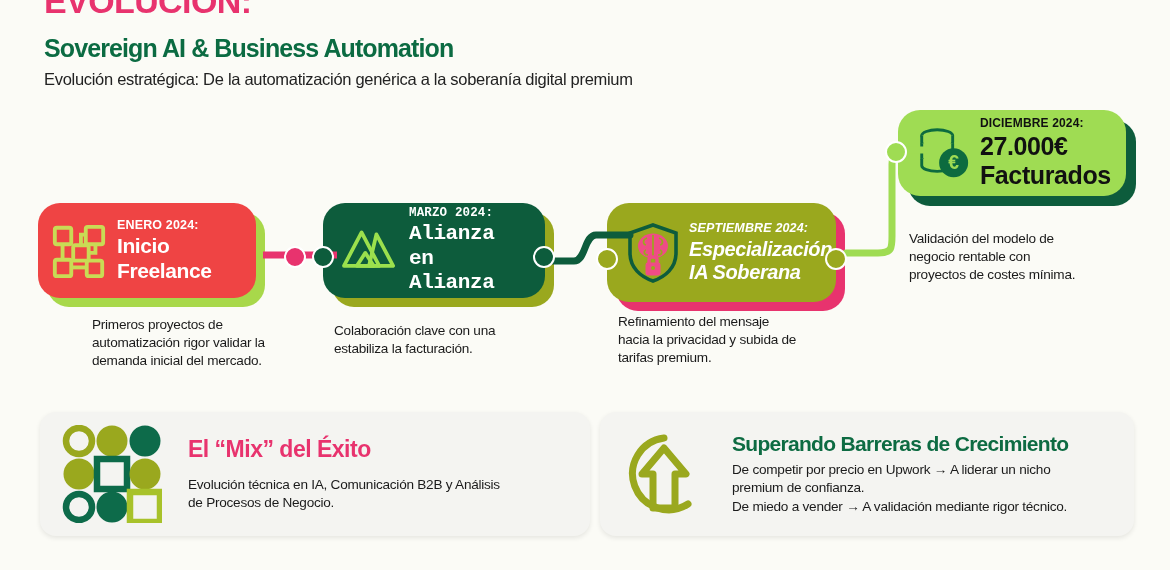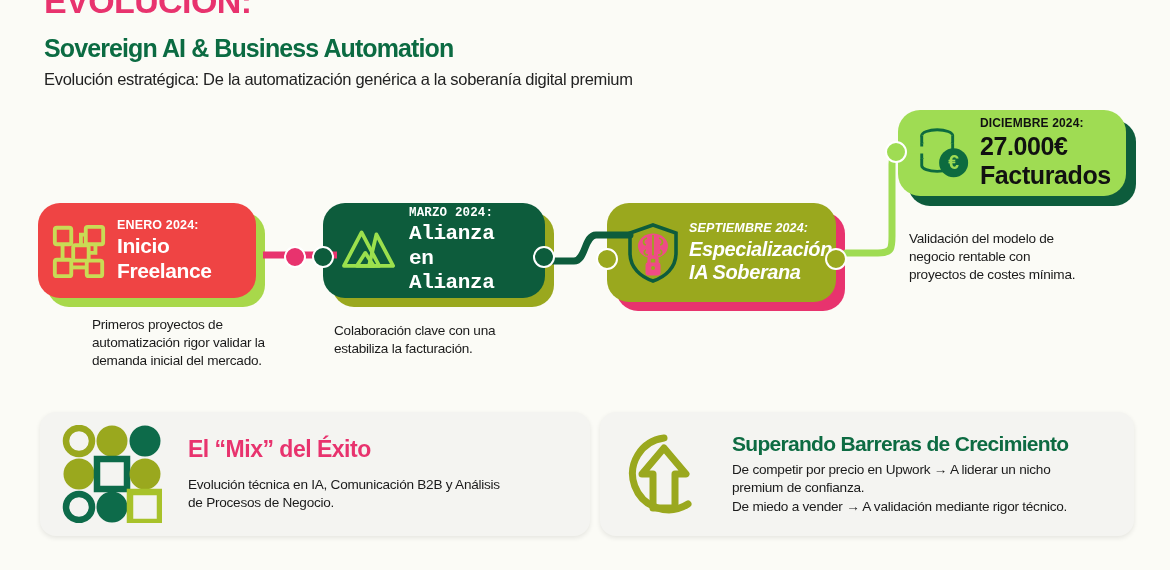--- a/index.html
+++ b/index.html
@@ -201,20 +201,25 @@
           <div class="card-title" style="color:#FFFFFF; font-size:20px;">
             <div>Especialización</div>
             <div>IA Soberana</div>
           </div>
         </div>
       </div>
     </div>
     <div class="dot" style="left:-11px; top:45px; background:#9AA81E;"></div>
     <div class="dot" style="left:218px; top:45px; background:#9AA81E;"></div>
   </div>
+  <div class="desc" style="left:618px; top:313px; width:250px;">
+    <div>Refinamiento del mensaje</div>
+    <div>hacia la privacidad y subida de</div>
+    <div>tarifas premium.</div>
+  </div>
 
   <div class="node" style="left:898px; top:110px;">
     <div class="card-shadow" style="left:10px; top:10px; width:228px; height:86px; background:#0D5C3C;"></div>
     <div class="card" style="width:228px; height:86px; background:#9FDC53;">
       <div class="card-inner">
         <div class="icon-wrap" style="margin-left:4px;">
           <svg width="58" height="58" viewBox="0 0 60 60">
             <g stroke="#0D6B3F" stroke-width="3" fill="#9FDC53">
               <ellipse cx="24" cy="12" rx="16" ry="6"></ellipse>
               <path d="M8 12 V19 C8 22.4 15.2 25 24 25 C32.8 25 40 22.4 40 19 V12"></path>

